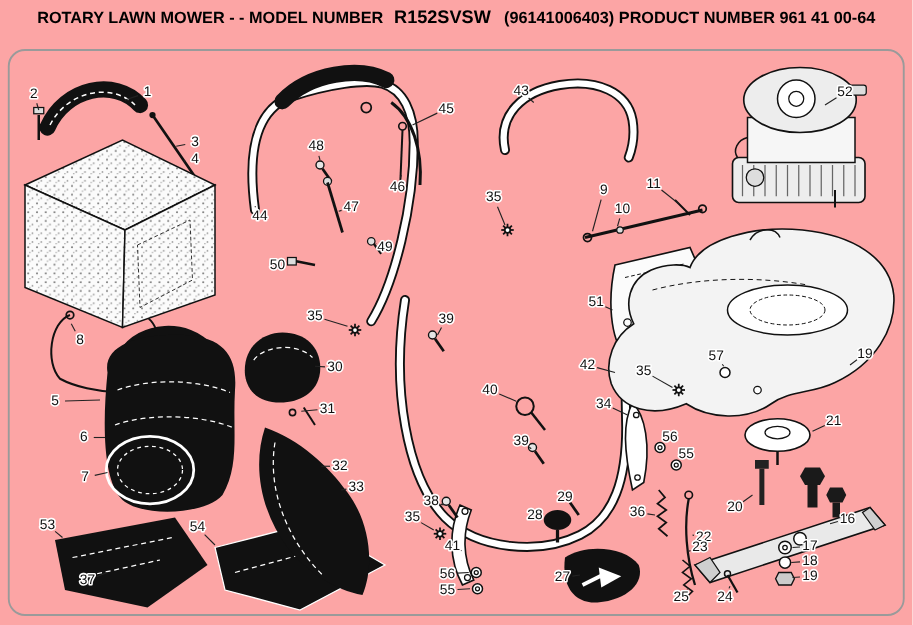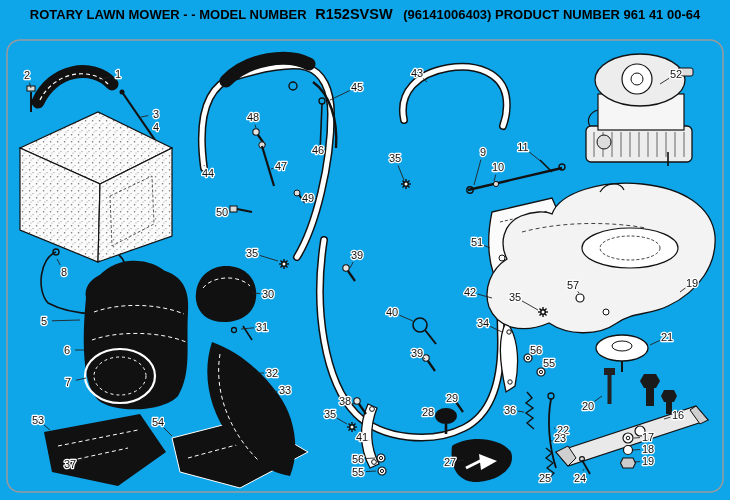--- a/index.html
+++ b/index.html
@@ -1,16 +1,16 @@
 <!DOCTYPE html>
 <html><head>
 <meta charset="utf-8">
 <style>
   html,body{margin:0;padding:0;background:#fff;}
-  .page{position:relative;width:730px;height:500px;background:#0ea5e9;overflow:hidden;
+  .page{position:relative;width:730px;height:500px;background:#fca5a5;overflow:hidden;
         font-family:"Liberation Sans",sans-serif;}
   .title{position:absolute;top:6px;left:0;width:100%;text-align:center;
          font-weight:bold;font-size:13px;color:#000;white-space:nowrap;}
   .title .model{font-size:14.5px;margin:0 5px;}
   .title .suffix{margin-left:2px;}
   svg.diagram{position:absolute;left:0;top:0;width:730px;height:500px;}
   .leader{stroke:#222;stroke-width:0.9;}
   .callout{font:11px "Liberation Sans",sans-serif;fill:#111;text-anchor:middle;
            dominant-baseline:central;paint-order:stroke;stroke:#fff;stroke-width:2.5px;
            stroke-linejoin:round;}

